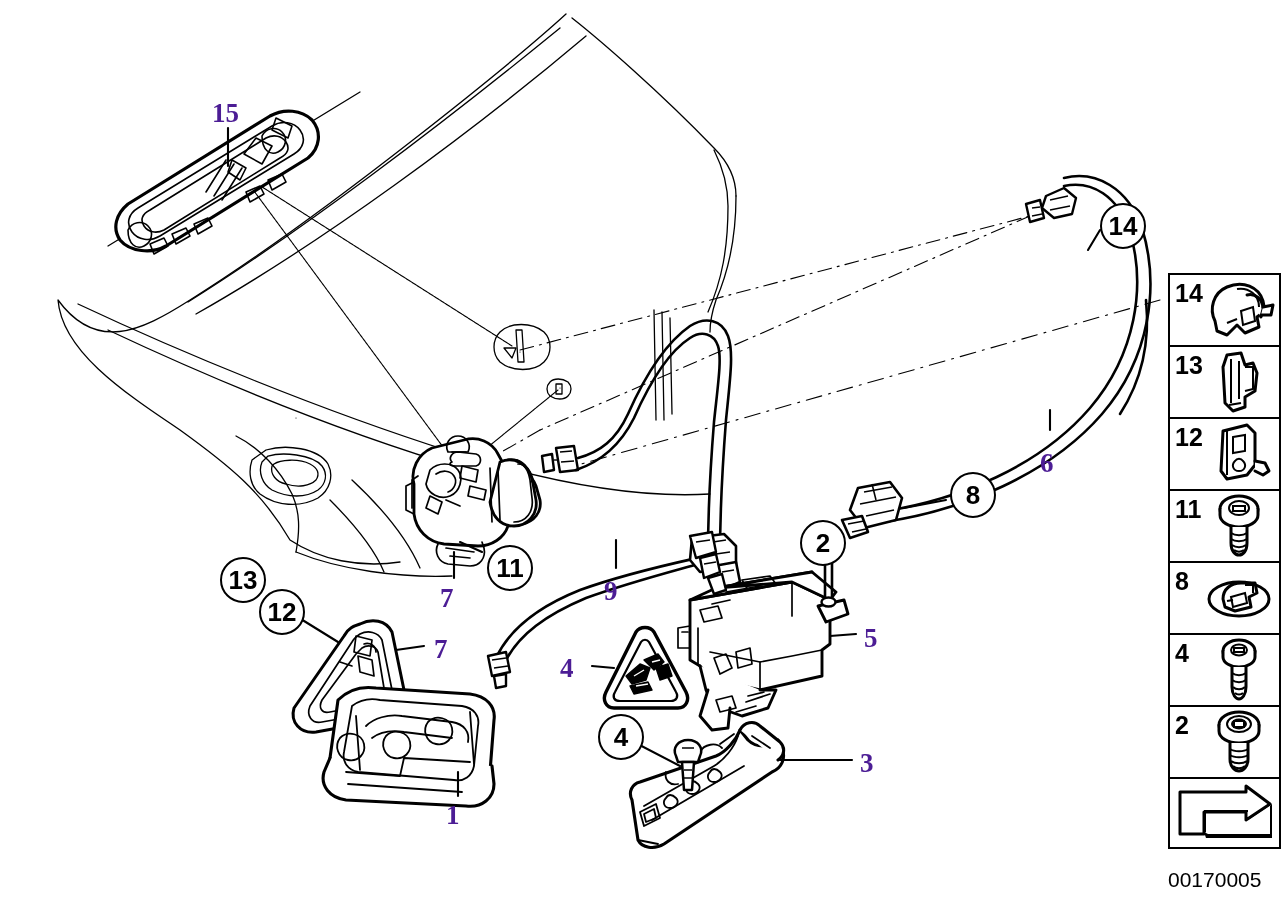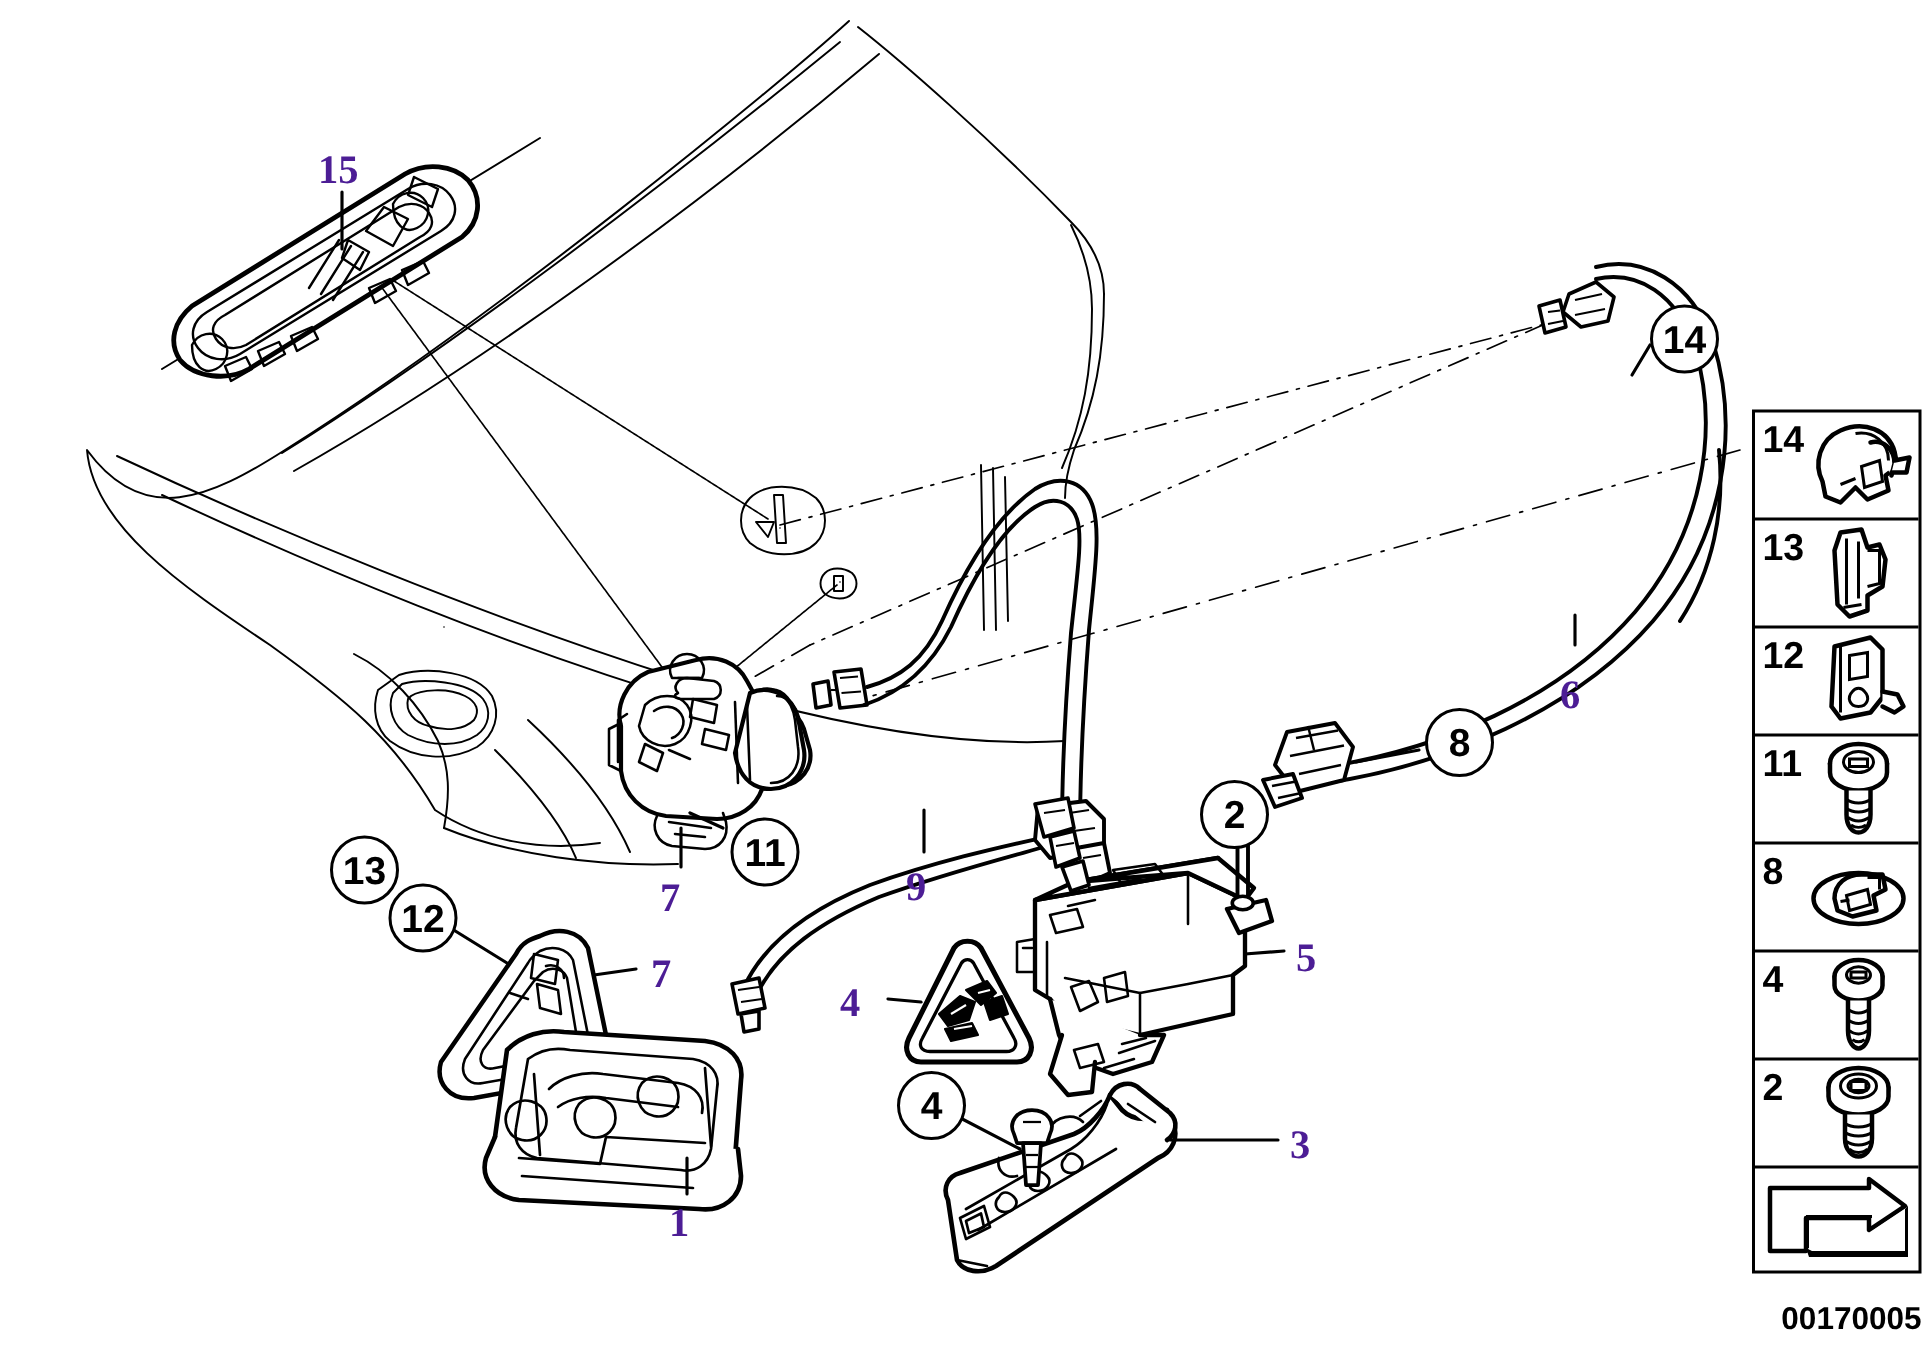--- a/index.html
+++ b/index.html
@@ -62,23 +62,23 @@
     font-family:"Liberation Sans", sans-serif;
     font-weight:bold;font-size:25px;line-height:25px;
     color:#000;
   }
   .lgart{position:absolute;right:2px;top:2px;width:76px;height:66px;}
   .lgarrowcell{height:68px;border-bottom:none;}
   #diagid{
     position:absolute;
     left:1168px;top:868px;
     width:113px;
-    text-align:right;
+    text-align:left;
     font-family:"Liberation Sans", sans-serif;
-    font-weight:bold;
+    font-weight:normal;
     font-size:21px;
     color:#000;
     white-space:nowrap;
   }
 </style>
 </head>
 <body>
 
 <div id="stage">
 

